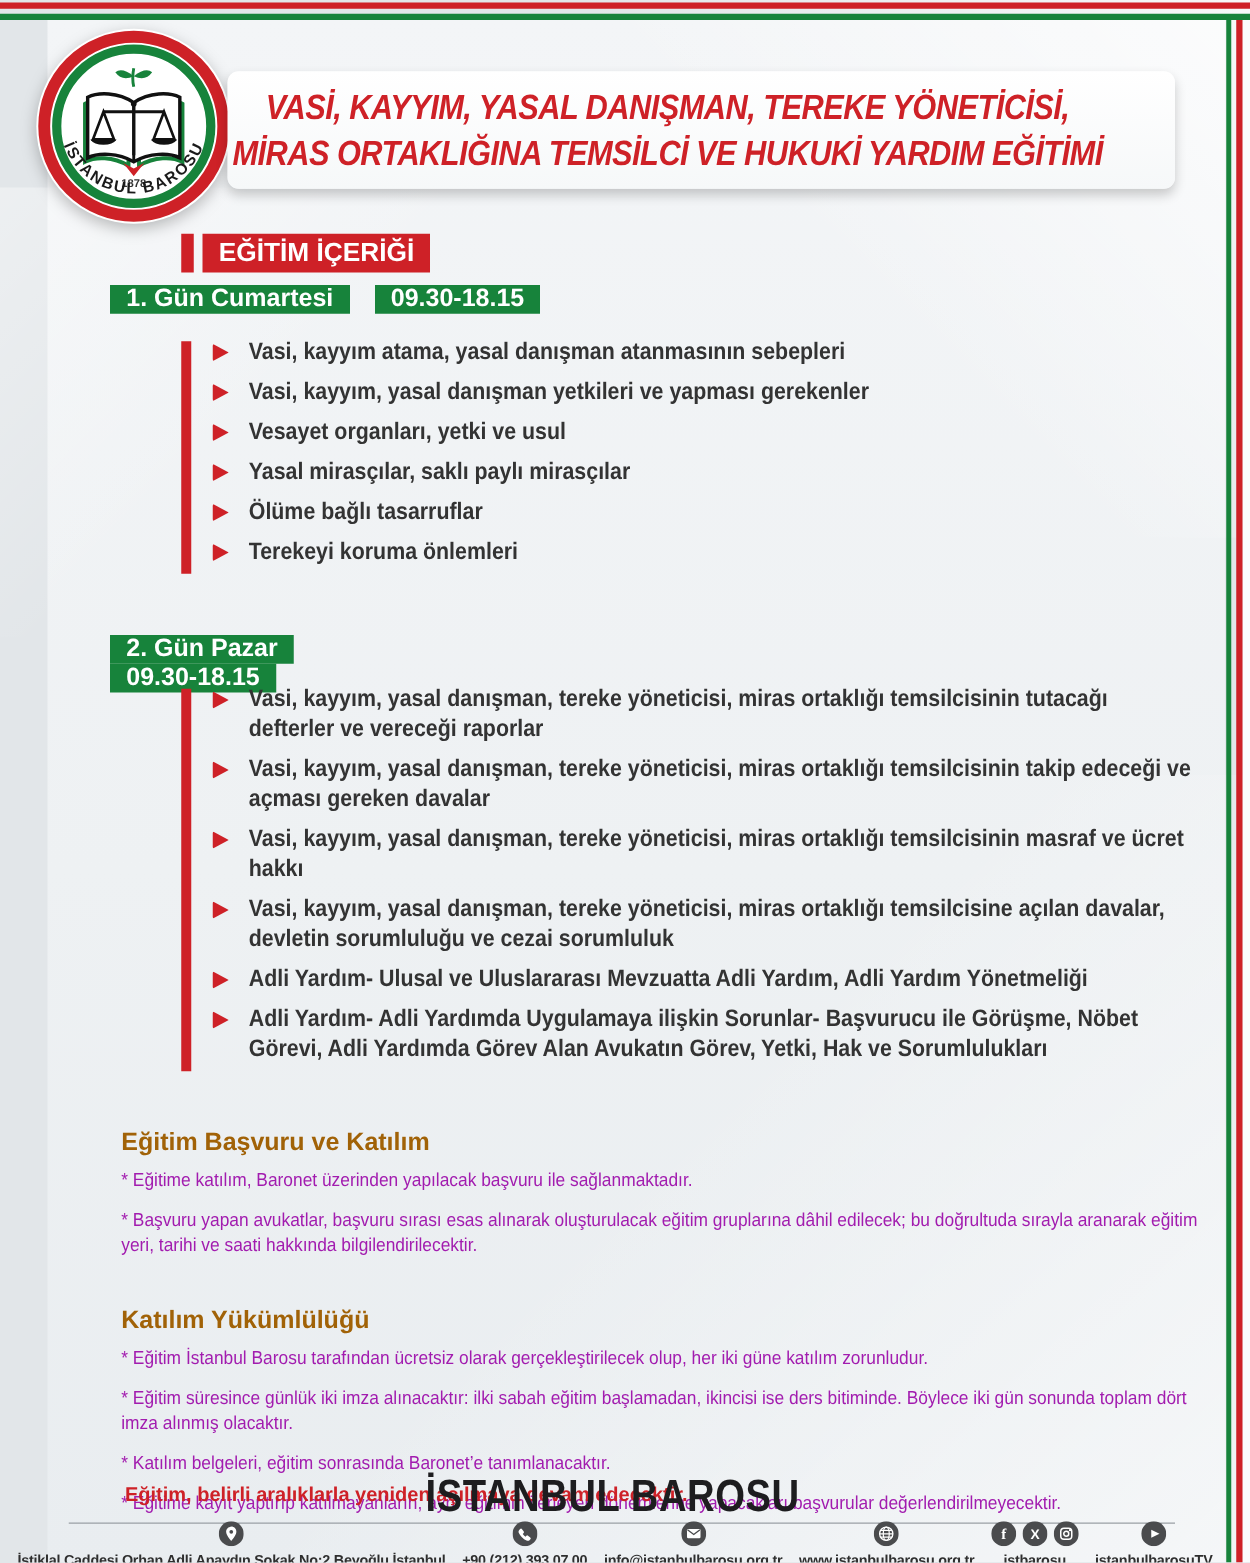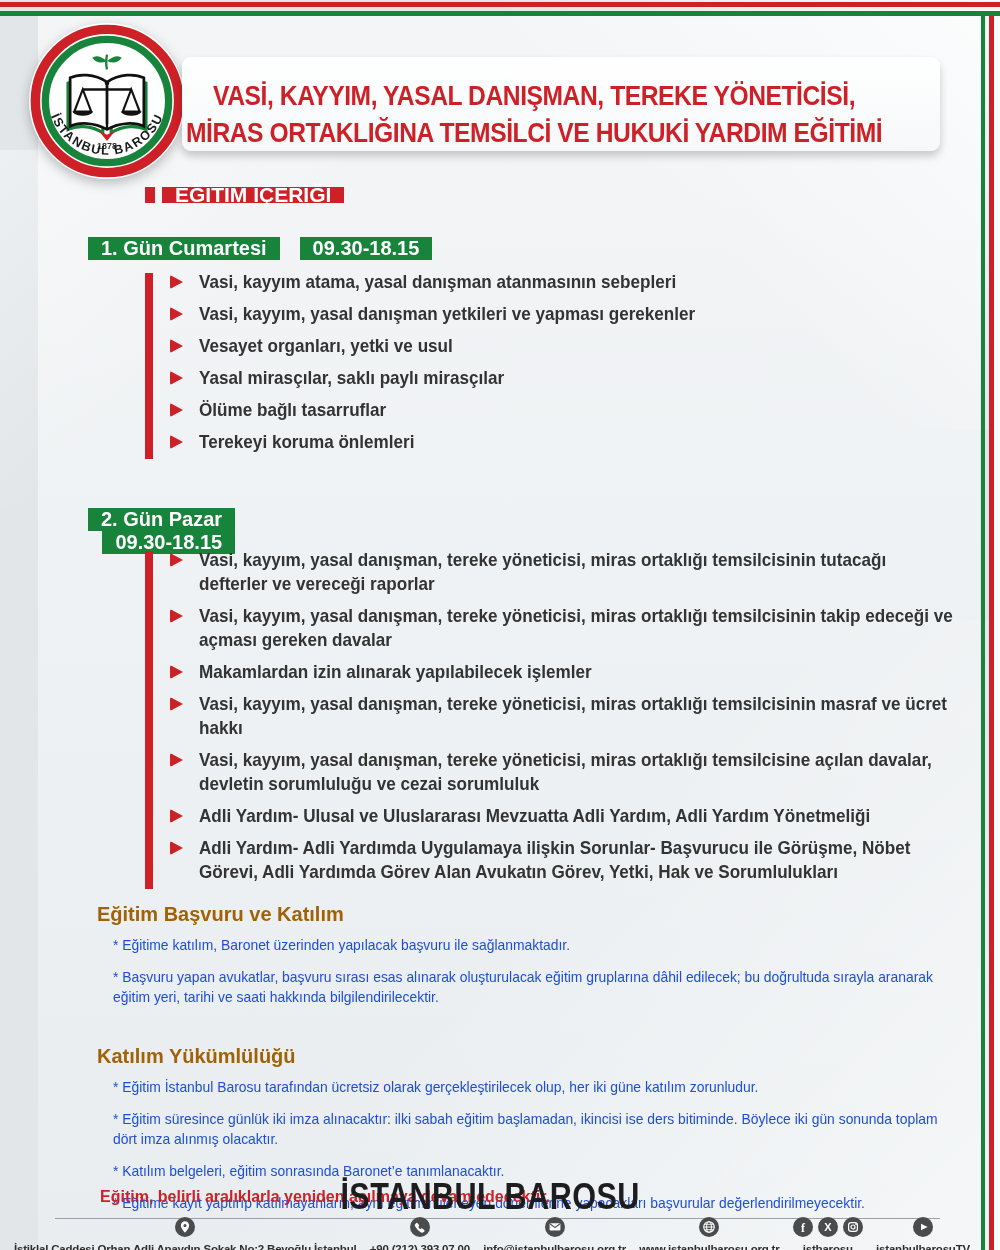--- a/index.html
+++ b/index.html
@@ -29,53 +29,53 @@
   .vstripe.green{left:981px;width:4px;background:#17833b;}
   .vstripe.red{left:989px;width:5px;background:#ce2127;}
   .edge-white{position:absolute;top:16px;bottom:0;left:994px;width:6px;background:#fbfcfd;}
   
   .logo-wrap{position:absolute;left:28px;top:22px;width:158px;height:158px;
     filter:drop-shadow(0 4px 6px rgba(0,0,0,.25));}
   .banner{
     position:absolute;left:182px;top:57px;width:758px;height:94px;
     background:linear-gradient(180deg,#ffffff 0%,#f6f8f9 100%);
     border-radius:9px;box-shadow:0 5px 9px rgba(0,0,0,.2);
-    display:flex;flex-direction:column;justify-content:flex-end;align-items:center;
+    display:flex;flex-direction:column;justify-content:center;align-items:center;font-style:italic;
   }
   .banner-line{
     display:block;width:114%;margin-left:-7%;text-align:center;
     transform:scaleX(0.88);
     color:#ce2127;font-weight:800;font-size:28px;line-height:37px;letter-spacing:-.5px;
     white-space:nowrap;
   }
   
-  .sec-tag{position:absolute;left:145px;top:187px;height:16px;display:flex;align-items:stretch;}
+  .sec-tag{position:absolute;left:145px;top:187px;height:31px;display:flex;align-items:stretch;}
   .sec-tag .bar{width:10px;background:#ce2127;margin-right:7px;}
   .sec-tag .box{background:#ce2127;color:#fff;font-weight:800;font-size:21px;
     display:flex;align-items:center;padding:0 13px;letter-spacing:0;}
   
-  .day-row{position:absolute;left:88px;height:32px;display:flex;align-items:flex-end;}
+  .day-row{position:absolute;left:88px;height:32px;display:flex;align-items:flex-start;}
   .day-row .gbox{background:#17833b;color:#fff;font-weight:800;font-size:20px;
     display:flex;align-items:center;padding:0 13px;white-space:nowrap;}
   .day-row .gsep{width:6px;background:#17833b;margin:0 7px;}
   .day1{top:228px;} .day2{top:508px;flex-direction:column;}
   
   .blist{position:absolute;left:145px;width:815px;}
   .blist .railwrap{position:absolute;left:0;top:3px;bottom:3px;width:8px;background:#ce2127;}
   .list1{top:270px;} .list2{top:548px;}
   .bitem{display:flex;margin-left:25px;margin-bottom:8px;justify-content:center;}
   .tri{flex:0 0 auto;width:0;height:0;margin-top:5px;margin-right:16px;
     border-left:13px solid #ce2127;border-top:7px solid transparent;border-bottom:7px solid transparent;
     border-radius:2px;}
   .btext{flex:1;font-size:19px;line-height:24px;color:#333;font-weight:600;}
   .cond{display:block;width:111%;transform:scaleX(.9);transform-origin:left top;}
   
   .info{position:absolute;left:97px;width:868px;}
   .info h3{margin:0 0 9px 0;color:#a16207;font-size:20px;font-weight:800;}
-  .info p{margin:0 0 12px 16px;color:#1d4ed8;font-size:15px;line-height:20px;font-weight:400;}
+  .info p{margin:0 0 12px 0;color:#a21caf;font-size:15px;line-height:20px;font-weight:400;}
   .cond-sm{display:block;width:108%;transform:scaleX(.926);transform-origin:left top;}
   .sec1{top:903px;} .sec2{top:1045px;}
   .closing{position:absolute;left:100px;top:1188px;color:#ce2127;font-size:16px;font-weight:700;}
   
   .org-title{position:absolute;left:0;right:20px;top:1176px;text-align:center;}
   .org-title span{display:inline-block;transform:scaleX(.85);
     font-size:36px;font-weight:800;letter-spacing:.5px;color:#1d1d1f;}
   .foot-line{position:absolute;left:55px;right:60px;top:1218px;height:1px;background:#9aa0a5;}
   .footer-bar{position:absolute;left:14px;right:30px;top:1224px;height:24px;
     display:flex;align-items:center;justify-content:space-between;}
@@ -202,26 +202,20 @@
   <div class="bitem">
       <div class="tri"></div>
       <div class="btext">
         <span class="cond">Vasi, kayyım, yasal danışman, tereke yöneticisi, miras ortaklığı temsilcisinin tutacağı defterler ve vereceği raporlar</span>
       </div>
     </div>
   <div class="bitem">
       <div class="tri"></div>
       <div class="btext">
         <span class="cond">Vasi, kayyım, yasal danışman, tereke yöneticisi, miras ortaklığı temsilcisinin takip edeceği ve açması gereken davalar</span>
-      </div>
-    </div>
-  <div class="bitem">
-      <div class="tri"></div>
-      <div class="btext">
-        <span class="cond">Makamlardan izin alınarak yapılabilecek işlemler</span>
       </div>
     </div>
   <div class="bitem">
       <div class="tri"></div>
       <div class="btext">
         <span class="cond">Vasi, kayyım, yasal danışman, tereke yöneticisi, miras ortaklığı temsilcisinin masraf ve ücret hakkı</span>
       </div>
     </div>
   <div class="bitem">
       <div class="tri"></div>

